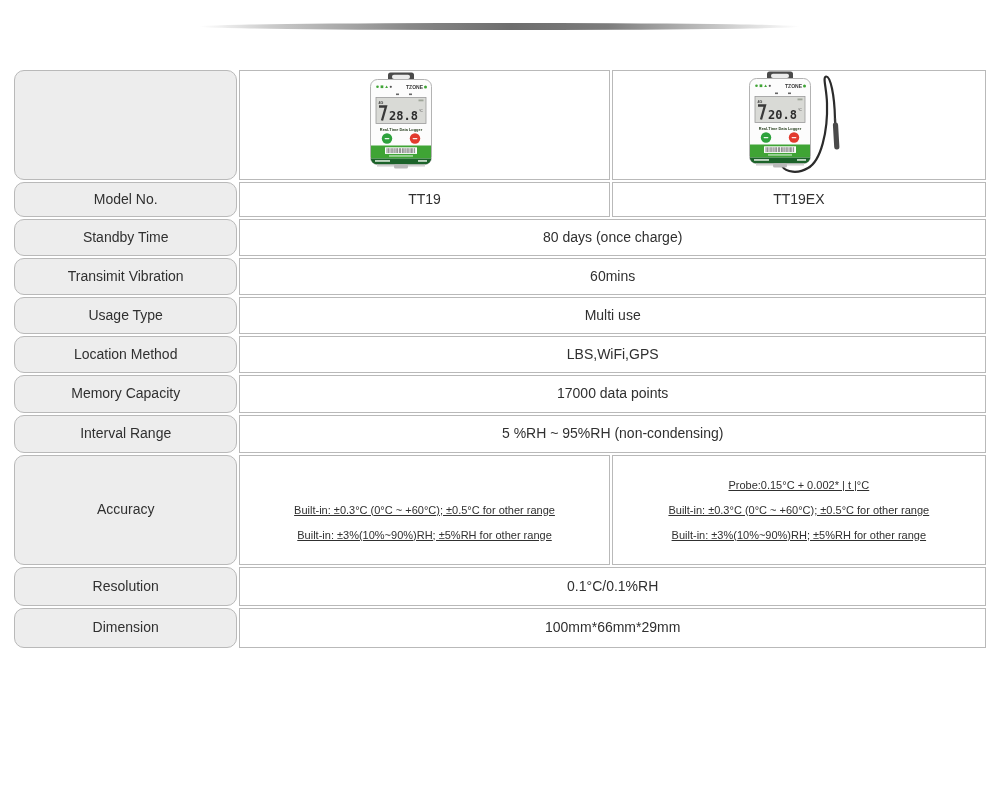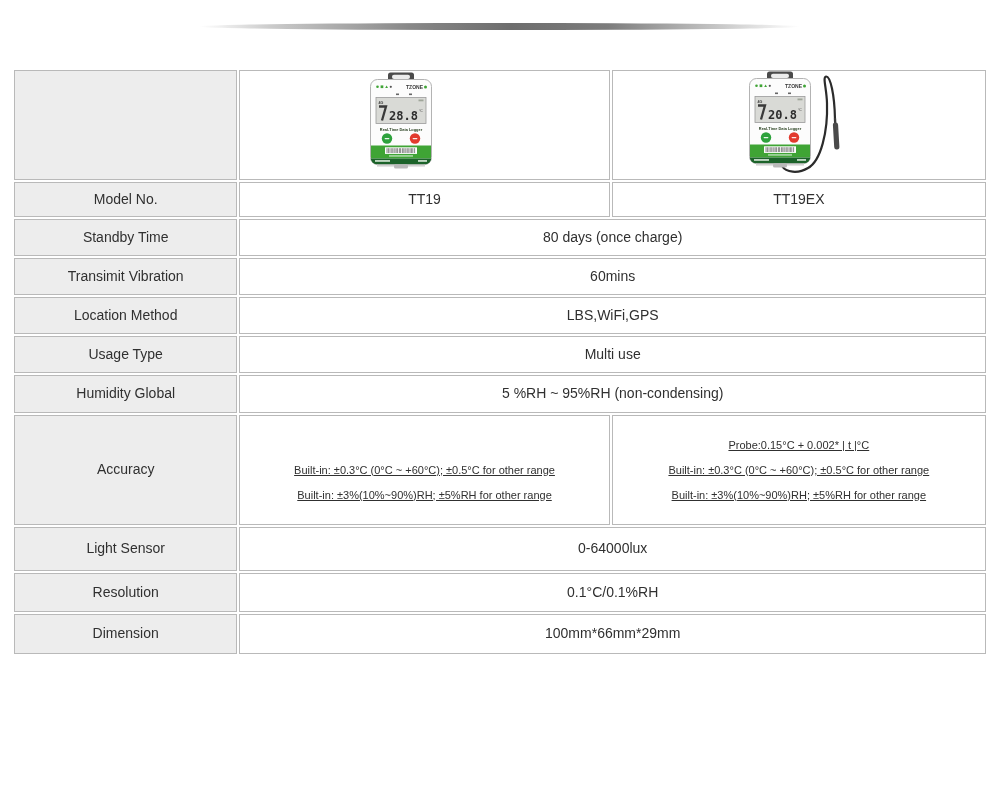--- a/index.html
+++ b/index.html
@@ -6,21 +6,21 @@
   body{position:relative;width:998px;height:797px;overflow:hidden;
        font-family:"Liberation Sans", sans-serif;color:#303030;}
   .divider-bar{position:absolute;left:199px;top:23px;width:601px;height:7px;border-radius:50%;
        background:linear-gradient(90deg,rgba(150,150,150,0) 0%,rgba(140,140,140,.45) 12%,
        rgba(115,115,115,.85) 35%,#6d6d6d 52%,rgba(110,110,110,.9) 68%,
        rgba(140,140,140,.5) 86%,rgba(160,160,160,0) 100%);}
   table.spec-table{position:absolute;left:12px;top:68px;width:976px;
        border-collapse:separate;border-spacing:2px;table-layout:fixed;background:#fff;}
   td{border:1px solid #b9b9b9;text-align:center;vertical-align:middle;
      font-size:14px;line-height:1.25;padding:2px 6px;overflow:hidden;margin-top:32px;}
-  td.label{background:#ededed;}
+  td.label{background:#ededed;border-radius:10px;}
   td.img-cell{padding:0;position:relative;}
   .dev{position:absolute;}
   .two-line{line-height:18px;font-size:13.5px;}
   .acc-cell{font-size:11px;line-height:25px;padding:2px 15px;text-decoration:underline;}
   .acc-line{white-space:nowrap;}
   .acc-line.placeholder{visibility:hidden;}
 </style>
 </head>
 <body>
 
@@ -151,55 +151,55 @@
     <td class="label" style="height:31px">Standby Time</td>
     <td colspan="2">80 days (once charge)</td>
   </tr>
 
   <tr>
     <td class="label" style="height:31px">Transimit Vibration</td>
     <td colspan="2">60mins</td>
   </tr>
 
   <tr>
+    <td class="label" style="height:31px">Usage Type</td>
+    <td colspan="2">Multi use</td>
+  </tr>
+
+  <tr>
     <td class="label" style="height:31px">Location Method</td>
     <td colspan="2">LBS,WiFi,GPS</td>
   </tr>
 
   <tr>
-    <td class="label" style="height:31px">Usage Type</td>
-    <td colspan="2">Multi use</td>
-  </tr>
-
-
-
-  <tr>
-    <td class="label" style="height:32px">Humidity Global</td>
+    <td class="label" style="height:32px">Memory Capacity</td>
+    <td colspan="2">17000 data points</td>
+  </tr>
+
+
+  <tr>
+    <td class="label" style="height:32px">Interval Range</td>
     <td colspan="2">5 %RH ~ 95%RH (non-condensing)</td>
   </tr>
 
 
   <tr>
     <td class="label" style="height:104px">Accuracy</td>
     <td class="acc-cell">
       <div class="acc-line placeholder">&nbsp;</div>
       <div class="acc-line">Built-in: ±0.3°C (0°C ~ +60°C); ±0.5°C for other range</div>
       <div class="acc-line">Built-in: ±3%(10%~90%)RH; ±5%RH for other range</div>
     </td>
     <td class="acc-cell">
       <div class="acc-line">Probe:0.15°C + 0.002* | t |°C</div>
       <div class="acc-line">Built-in: ±0.3°C (0°C ~ +60°C); ±0.5°C for other range</div>
       <div class="acc-line">Built-in: ±3%(10%~90%)RH; ±5%RH for other range</div>
     </td>
   </tr>
 
-  <tr>
-    <td class="label" style="height:38px">Light Sensor</td>
-    <td colspan="2">0-64000lux</td>
-  </tr>
 
 
   <tr>
     <td class="label" style="height:33px">Resolution</td>
     <td colspan="2">0.1°C/0.1%RH</td>
   </tr>
 
   <tr>
     <td class="label" style="height:34px">Dimension</td>
     <td colspan="2">100mm*66mm*29mm</td>

